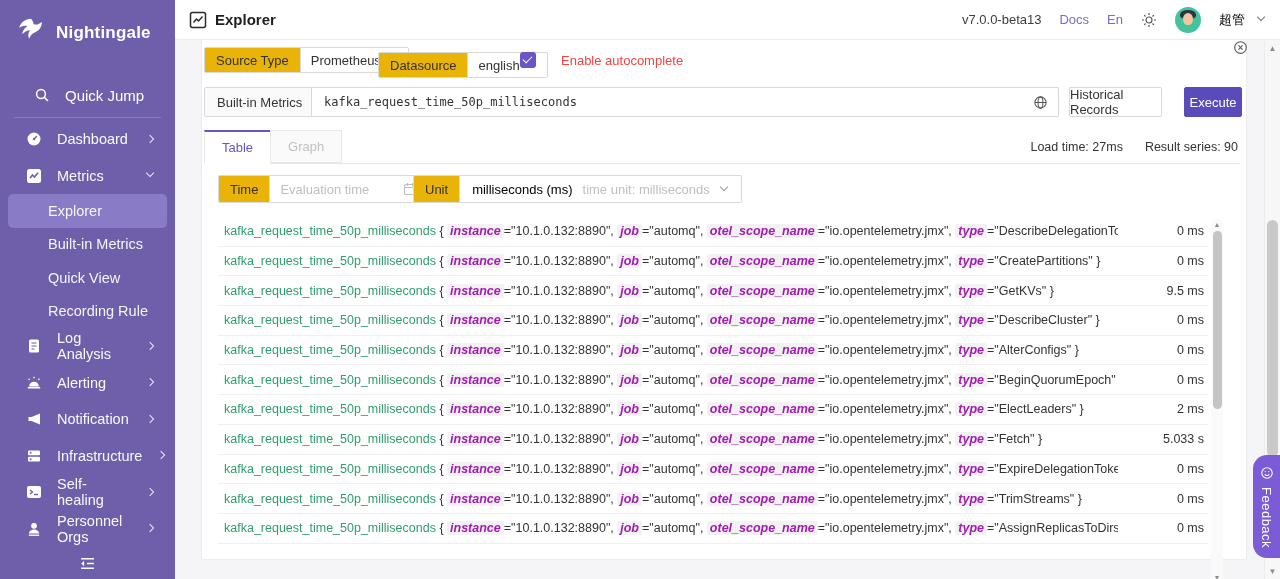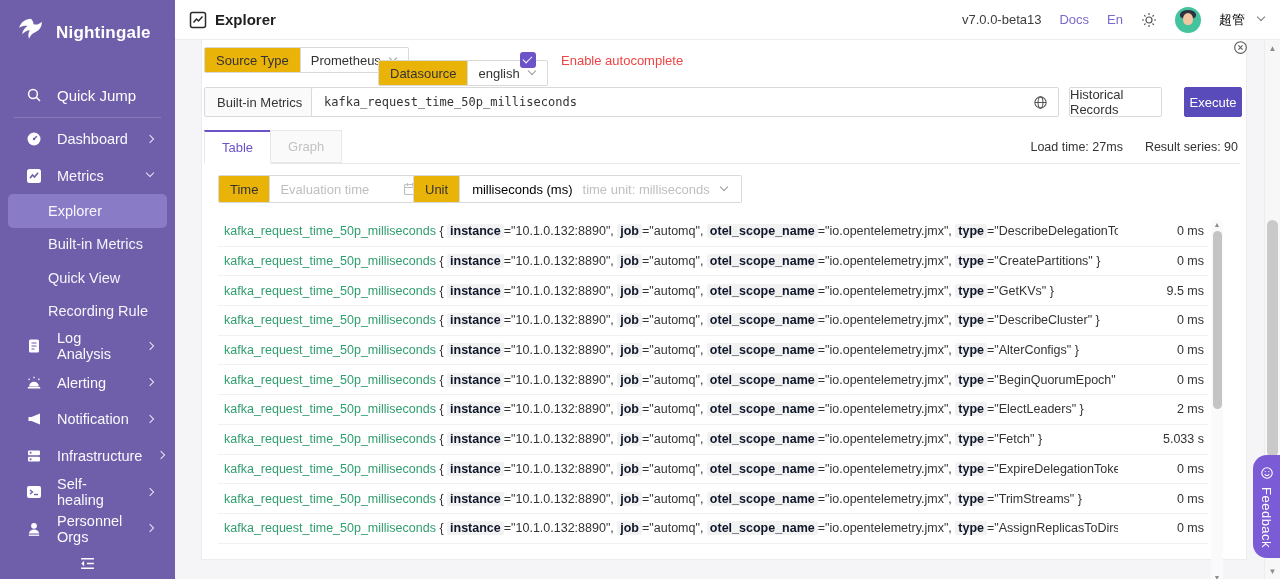--- a/index.html
+++ b/index.html
@@ -12,21 +12,21 @@
     --bd:#d9d9d9;
     --bd-lt:#ececf0;
   }
   *{margin:0;padding:0;box-sizing:border-box;}
   html,body{width:1280px;height:579px;overflow:hidden;font-family:"Liberation Sans",sans-serif;background:#f5f5f7;}
   svg{display:block;}
   
   .sidebar{position:absolute;left:0;top:0;width:175px;height:579px;background:var(--side);z-index:5;}
   .brand{display:flex;align-items:center;gap:8px;padding:16px 0 0 14px;}
   .brand-name{color:#fff;font-size:17px;font-weight:700;letter-spacing:.2px;}
-  .quick-jump{position:absolute;top:80px;left:0;width:100%;height:30px;display:flex;align-items:center;gap:15px;padding-left:26px;color:#fff;font-size:15px;cursor:pointer;}
+  .quick-jump{position:absolute;top:80px;left:8px;width:100%;height:30px;display:flex;align-items:center;gap:15px;padding-left:26px;color:#fff;font-size:15px;cursor:pointer;}
   .side-divider{position:absolute;top:117px;left:14px;right:14px;height:1px;background:rgba(255,255,255,.18);}
   #sidebar-menu{position:absolute;top:121px;left:0;right:0;}
   .side-item{height:36.5px;display:flex;align-items:center;gap:15px;padding:0 20px 0 26px;color:rgba(255,255,255,.96);font-size:14.5px;cursor:pointer;}
   .side-item .lbl{flex:1;}
   .side-sub{height:33.5px;display:flex;align-items:center;margin:0 8px;padding-left:40px;border-radius:5px;color:rgba(255,255,255,.93);font-size:14.5px;cursor:pointer;}
   .side-sub.sel{background:var(--side-sel);}
   .chev{display:inline-block;width:9px;height:9px;position:relative;}
   .chev::before{content:"";position:absolute;left:1px;top:1px;width:5px;height:5px;border-right:1.4px solid currentColor;border-bottom:1.4px solid currentColor;transform:rotate(-45deg);}
   .chev.down::before{transform:rotate(45deg);top:-1px;left:1px;}
   .side-chev{color:rgba(255,255,255,.85);}
@@ -66,21 +66,21 @@
   .filter-row .addon,.filter-row .sel-box{font-size:13px;}
   .ph{color:#bfbfbf;}
   .time-input{display:flex;align-items:center;gap:8px;padding:0 10px;border:1px solid var(--bd);border-left:none;border-radius:0 2px 2px 0;width:158px;cursor:text;}
   .time-input .ph{flex:1;}
   .unit-box{display:flex;align-items:center;gap:10px;padding:0 12px;border:1px solid var(--bd);border-left:none;border-radius:0 2px 2px 0;cursor:pointer;}
   
   #table-rows{position:absolute;left:16px;top:177px;width:990px;height:327px;overflow:hidden;}
   .trow{height:29.7px;display:flex;align-items:center;border-bottom:1px solid #f0f0f0;font-size:12.5px;color:#333;}
   .trow-left{flex:1;padding-left:6px;white-space:nowrap;overflow:hidden;}
   .metric{color:var(--green);}
-  .lkey{font-weight:700;background:#f2f2f2;border-radius:2px;padding:0 3px;color:#0f172a;}
+  .lkey{font-weight:700;background:#f2f2f2;border-radius:2px;padding:0 3px;color:#a21caf;font-style:italic;}
   .tval{width:90px;text-align:right;padding-right:4px;flex:0 0 auto;}
   
   .inner-sb{position:absolute;left:1009px;top:179px;width:12px;height:364px;background:#fafafa;border-radius:6px;}
   .inner-sb .arr{position:absolute;left:0;width:12px;height:11px;display:flex;align-items:center;justify-content:center;font-size:7px;color:#8c8c8c;}
   .inner-sb .thumb{position:absolute;left:1.5px;width:9px;top:12px;height:178px;background:#c4c4c4;border-radius:5px;}
   
   .panel-close{position:absolute;top:0;left:1031px;cursor:pointer;}
   
   .pagebar{position:absolute;right:0;top:40px;width:16px;bottom:0;background:#f7f7f7;border-left:1px solid #ececec;z-index:3;}
   .pagebar .arr{position:absolute;left:0;width:15px;height:14px;display:flex;align-items:center;justify-content:center;font-size:8px;color:#8c8c8c;cursor:pointer;}
@@ -248,21 +248,21 @@
 <main class="main">
   <section class="card">
 
     <div class="grp" style="left:2px;top:7px;">
       <span class="addon">Source Type</span>
       <span class="sel-box">
         <span>Prometheus</span>
         <span class="chev down gray-chev"></span>
       </span>
     </div>
-    <div class="grp" style="left:176px;top:20px;">
+    <div class="grp" style="left:176px;top:12px;">
       <span class="addon">Datasource</span>
       <span class="sel-box">
         <span>english</span>
         <span class="chev down gray-chev"></span>
       </span>
     </div>
     <div class="checkbox-row" style="left:318px;top:7px;">
       <span class="cbox"></span>
       <span>Enable autocomplete</span>
     </div>

